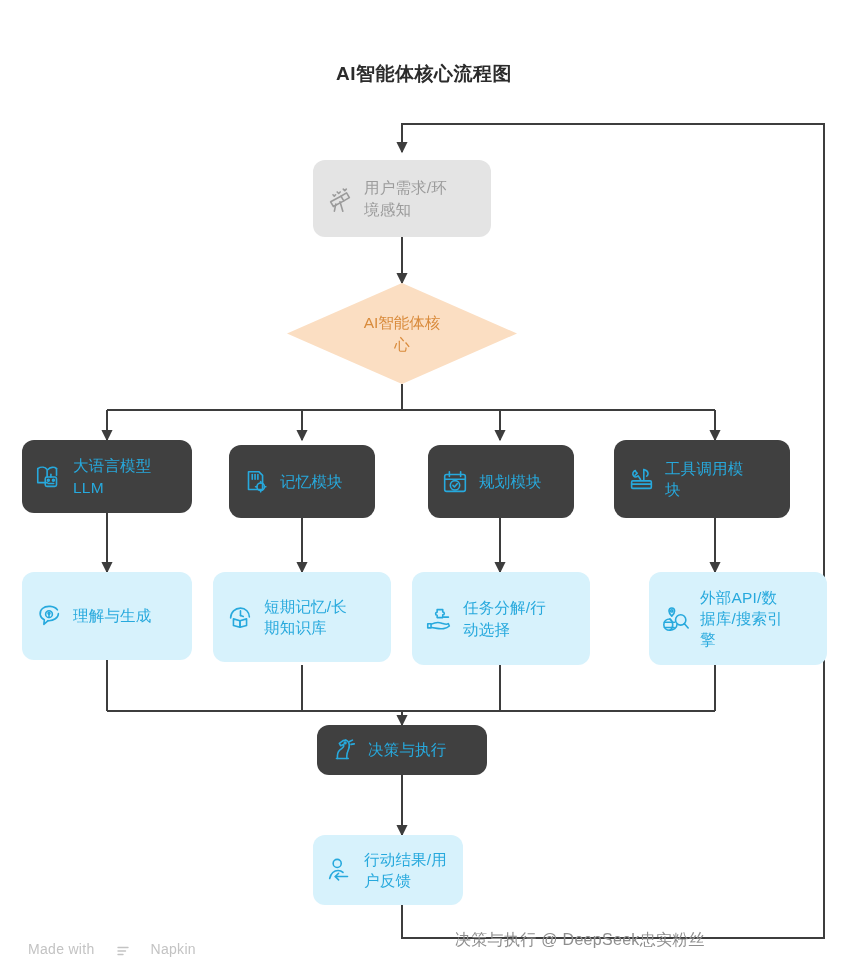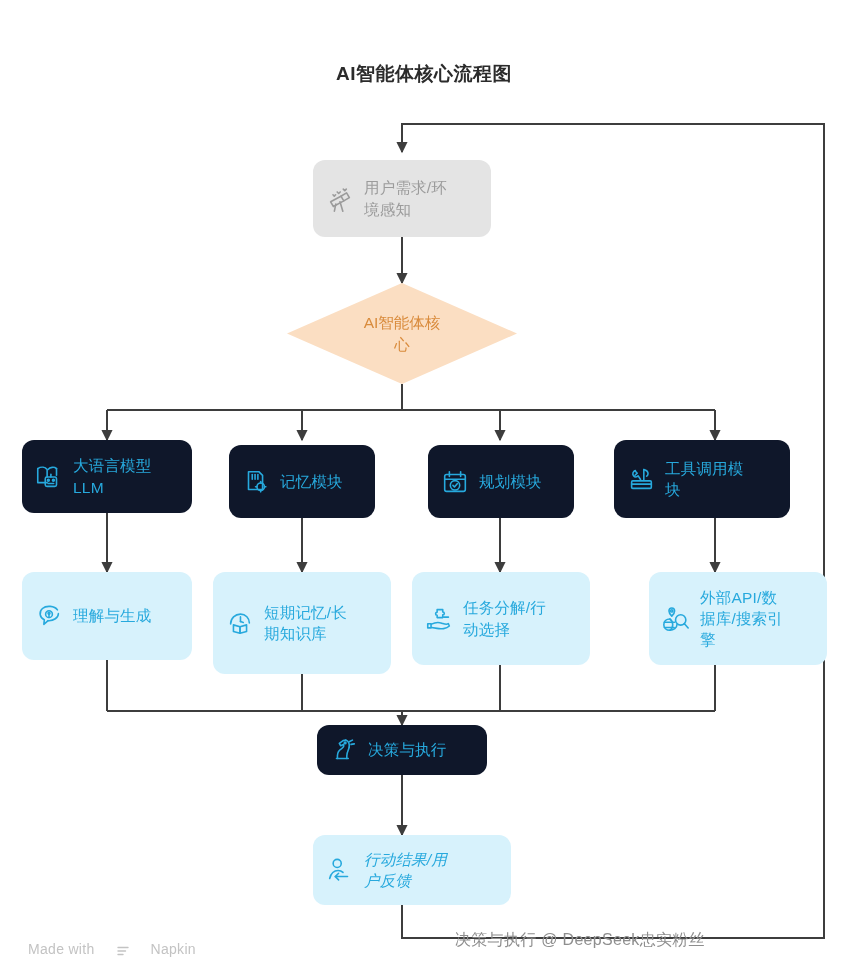--- a/index.html
+++ b/index.html
@@ -44,21 +44,21 @@
     display: block;
   }
   .node .lbl {
     font-size: 15.5px;
     line-height: 1.36;
     letter-spacing: 0.2px;
     white-space: pre-line;
   }
   
   .n-cyan {
-    background: #0f172a;
+    background: #404040;
   }
   .n-cyan .lbl { color: #27a9dd; }
   
   .n-cyan2 {
     background: #d7f2fc;
   }
   .n-cyan2 .lbl { color: #27a9dd; }
   
   .n-gray {
     background: #e4e4e4;
@@ -243,21 +243,21 @@
     <svg class="ico" viewBox="0 0 32 32" fill="none" stroke="#27a9dd" stroke-width="1.7" stroke-linecap="round" stroke-linejoin="round">
       <path d="M25 9.5 C22 5 13 4.5 9 8 C5 11.5 6 18 11 20 L10.5 25 L15 21"></path>
       <path d="M15 21 C21 21.5 26 17.5 26 13.5"></path>
       <circle cx="16" cy="14" r="3.6"></circle>
       <path d="M16 14 L16 17.5"></path>
       <circle cx="16" cy="13" r="1"></circle>
     </svg>
     <div class="lbl">理解与生成</div>
   </div>
 
-  <div class="node n-cyan2" style="left:213px; top:572px; width:178px; height:102px;">
+  <div class="node n-cyan2" style="left:213px; top:572px; width:178px; height:90px;">
     <svg class="ico" viewBox="0 0 32 32" fill="none" stroke="#27a9dd" stroke-width="1.7" stroke-linecap="round" stroke-linejoin="round">
       <path d="M6 17 C6 11 10.8 6.5 16.5 6.5 C22 6.5 26 11 26 16"></path>
       <path d="M16.5 9.5 L16.5 14.5"></path>
       <path d="M16.5 14.5 L19.5 15.5"></path>
       <path d="M9 18 L16 20 L16 27 L9 25 Z"></path>
       <path d="M23 18 L16 20 L16 27 L23 25 Z"></path>
     </svg>
     <div class="lbl">短期记忆/长
 期知识库</div>
   </div>
@@ -295,21 +295,21 @@
       <path d="M18 5.5 C21 6.5 22 9.5 21.5 13"></path>
       <path d="M21.5 13 C21.2 16 19 18 19 22 L19 25"></path>
       <path d="M8 25 L20.5 25"></path>
       <path d="M22 7 L25 5.5"></path>
       <path d="M23.5 10 L27 9.5"></path>
       <circle cx="17.2" cy="8.5" r="0.9"></circle>
     </svg>
     <div class="lbl">决策与执行</div>
   </div>
 
-  <div class="node n-cyan2" style="left:313px; top:835px; width:198px; height:70px;font-style:italic;">
+  <div class="node n-cyan2" style="left:313px; top:835px; width:150px; height:70px;">
     <svg class="ico" viewBox="0 0 32 32" fill="none" stroke="#27a9dd" stroke-width="1.7" stroke-linecap="round" stroke-linejoin="round">
       <circle cx="13" cy="9" r="4.3"></circle>
       <path d="M5 25 C6.5 19 10 16.5 14 16.5 C16 16.5 17.8 17.2 19.2 18.5"></path>
       <path d="M24 23 L11 23"></path>
       <path d="M14.5 19.5 L11 23 L14.5 26.5"></path>
     </svg>
     <div class="lbl">行动结果/用
 户反馈</div>
   </div>
 

